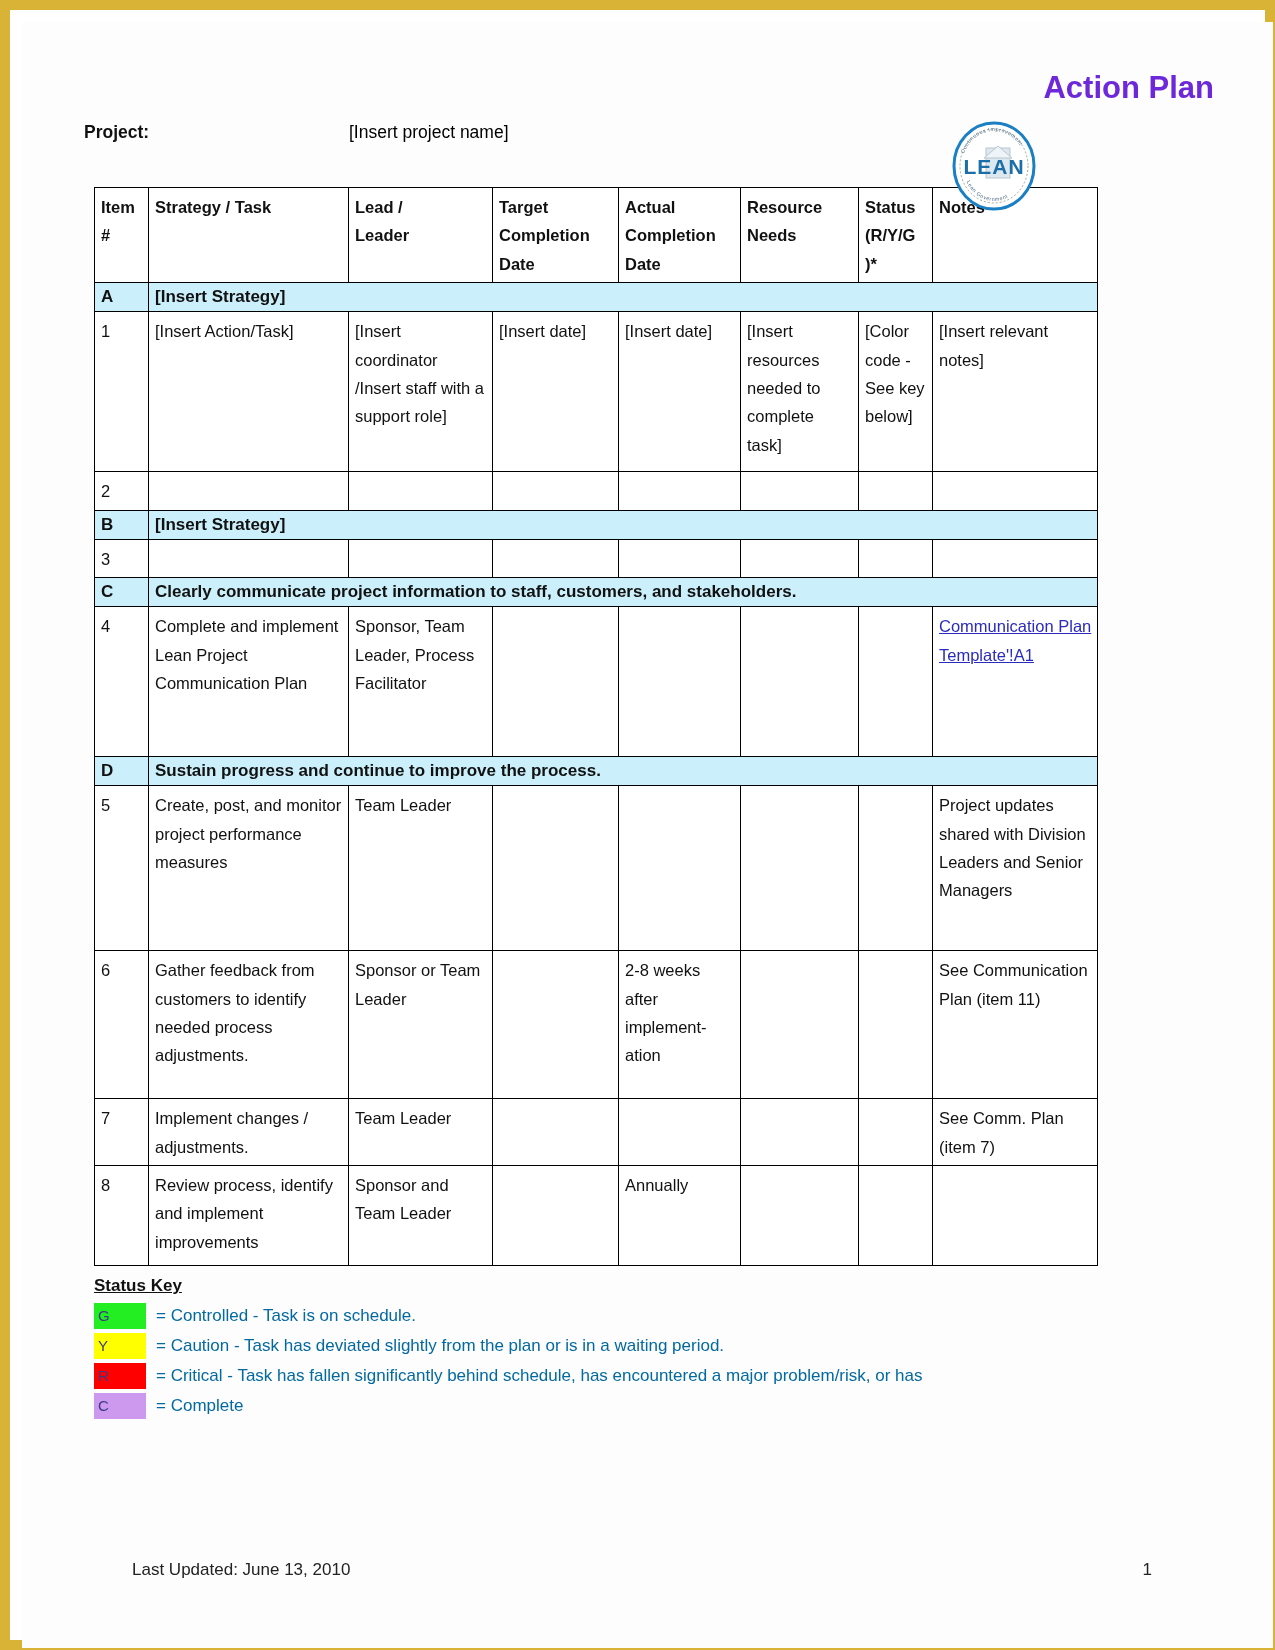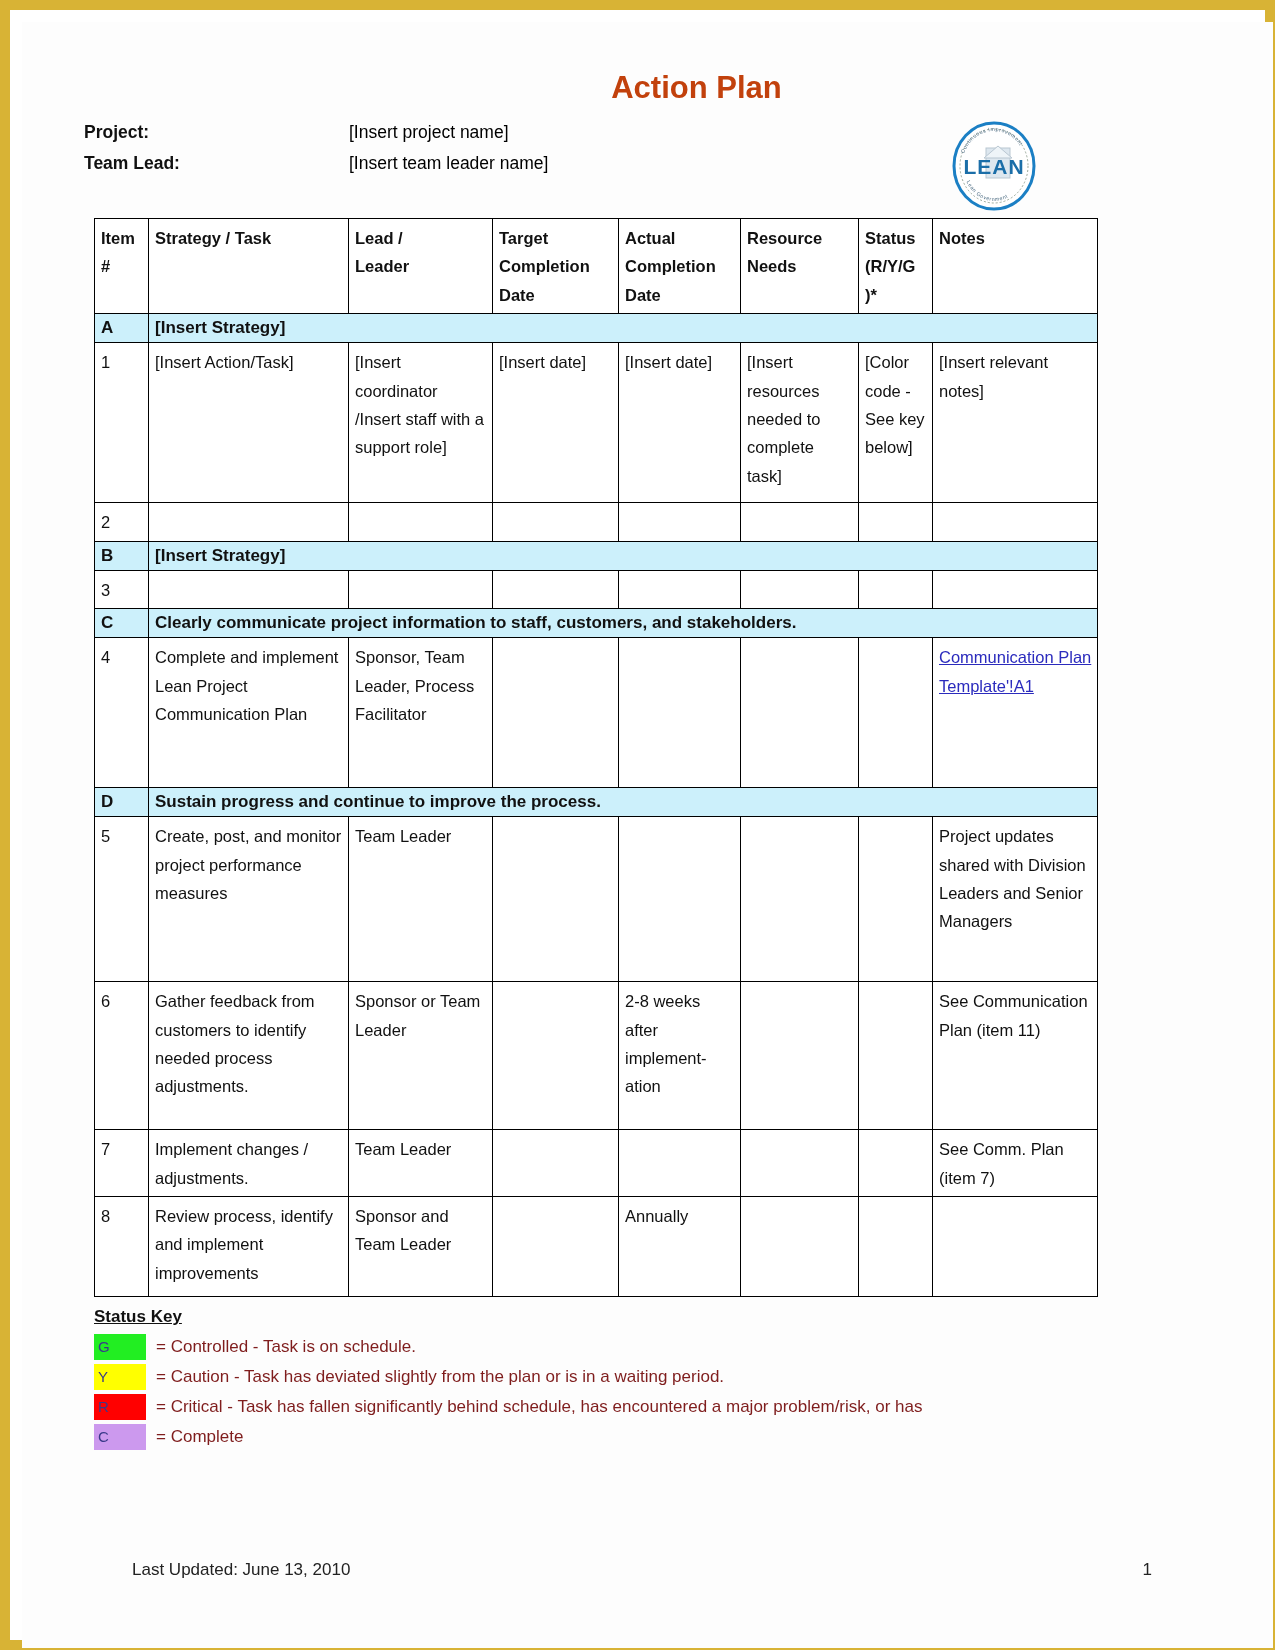--- a/index.html
+++ b/index.html
@@ -33,24 +33,24 @@
     box-sizing: border-box;
   }
   .inner {
     position: absolute;
     left: 62px;
     top: 30px;
     width: 1130px;
   }
 
   .doc-title {
-    text-align: center;
+    text-align: right;
     font-size: 31px;
     font-weight: bold;
-    color: #c2410c;
+    color: #6d28d9;
     letter-spacing: 0px;
     margin: 18px 0 16px 95px;
   }
 
   .meta-block {
     position: relative;
   }
   .meta-row {
     display: flex;
     align-items: baseline;
@@ -154,21 +154,21 @@
     box-sizing: border-box;
     font-size: 15px;
     color: #3a3a8a;
     padding-left: 4px;
     line-height: 26px;
     margin-right: 10px;
     flex: 0 0 auto;
   }
   .key-text {
     font-size: 17px;
-    color: #7f1d1d;
+    color: #0369a1;
   }
 
   .footer {
     position: absolute;
     left: 110px;
     top: 1538px;
     width: 1020px;
     display: flex;
     justify-content: space-between;
     font-size: 17px;
@@ -185,24 +185,20 @@
       <div class="doc-title">Action Plan</div>
 
       <div class="meta-block">
 
         <div class="meta-row">
           <div class="meta-label">Project:</div>
           <div class="meta-value">[Insert project name]</div>
         </div>
 
 
-        <div class="meta-row">
-          <div class="meta-label">Team Lead:</div>
-          <div class="meta-value">[Insert team leader name]</div>
-        </div>
 
         <div class="logo-wrap">
           <svg width="108" height="92" viewBox="0 0 108 92">
             <ellipse cx="54" cy="46" rx="40" ry="43" fill="#ffffff" stroke="#1b7fc4" stroke-width="3"></ellipse>
             <ellipse cx="54" cy="46" rx="34" ry="37" fill="#ffffff" stroke="#9aa89a" stroke-width="1" stroke-dasharray="2 2"></ellipse>
             <rect x="46" y="28" width="24" height="30" fill="#dde7ef" stroke="#b9c7d2" stroke-width="1"></rect>
             <polygon points="58,26 72,38 44,38" fill="#eef4f8" stroke="#b9c7d2" stroke-width="1"></polygon>
             <text x="54" y="54" font-family="'Liberation Sans', sans-serif" font-size="21" font-weight="bold" fill="#1b6ea8" text-anchor="middle" letter-spacing="1">LEAN</text>
             <path id="ringTop" d="M 22,46 A 32,35 0 0 1 86,46" fill="none"></path>
             <path id="ringBot" d="M 24,48 A 30,33 0 0 0 84,48" fill="none"></path>

